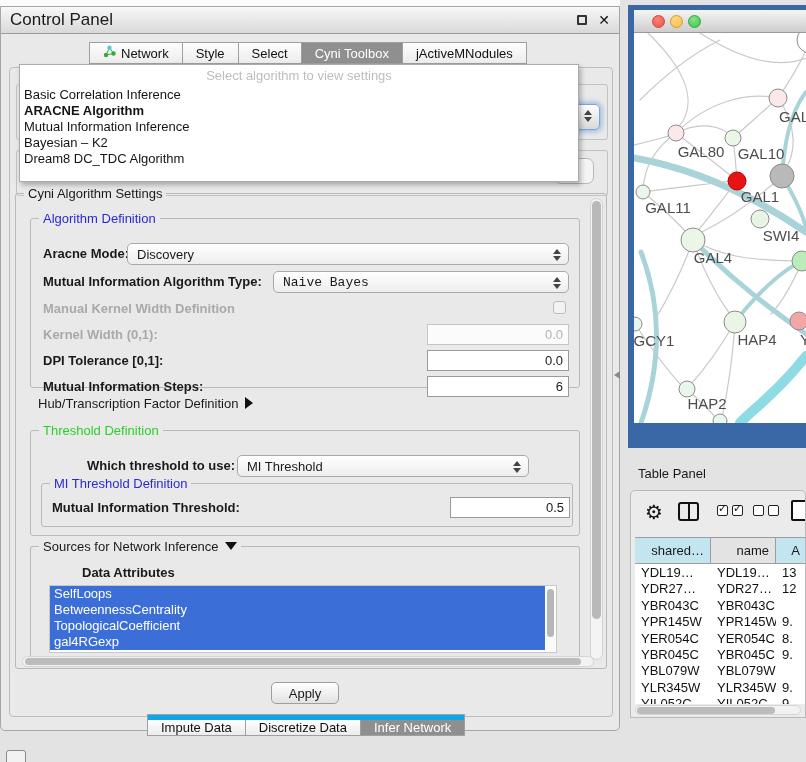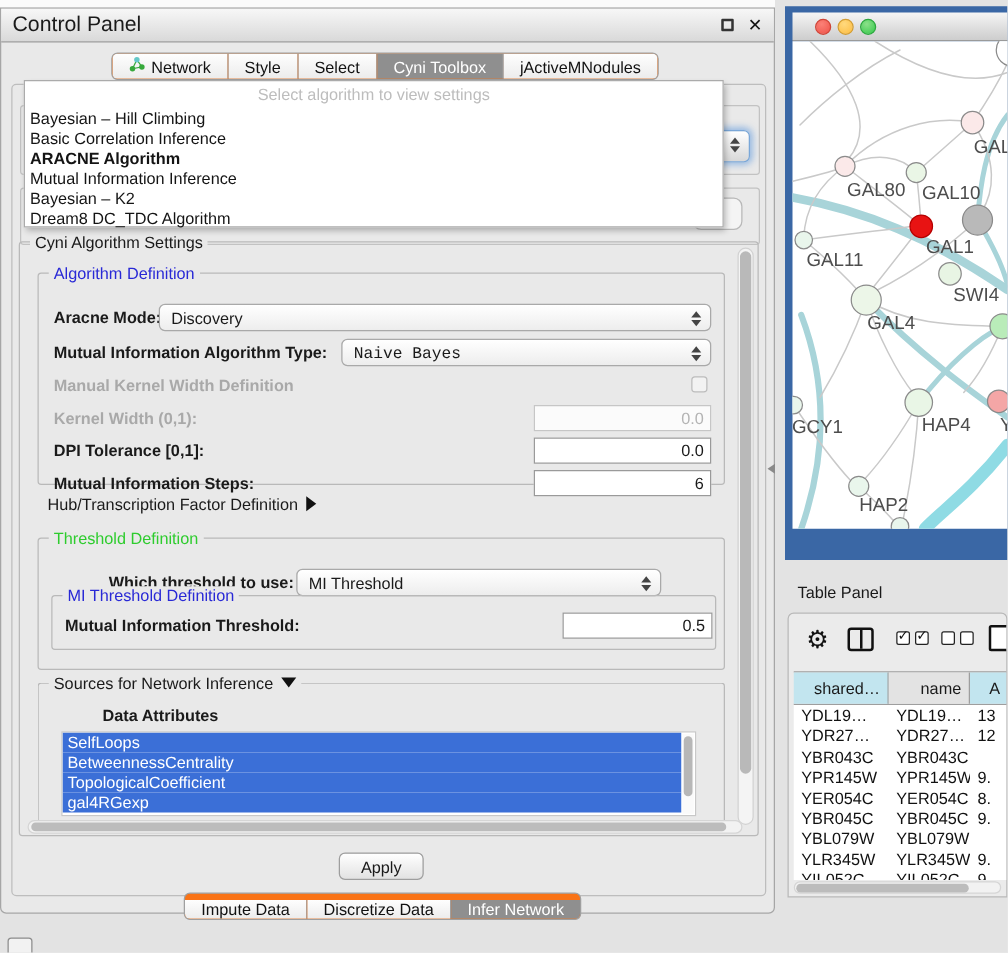--- a/index.html
+++ b/index.html
@@ -11,21 +11,21 @@
   #top-strip { left:0; top:0; width:620px; height:6px; background:#fbfbfb; }
   #control-panel { left:0; top:6px; width:620px; height:725px; background:#e9e9e9; border:1px solid #a6a6a6; border-radius:0 0 5px 5px; }
   #cp-titlebar { left:0; top:0; width:100%; height:27px; background:linear-gradient(#f7f7f7,#d9d9d9); border-bottom:1px solid #9c9c9c; display:flex; align-items:center; padding:0 9px; }
   #cp-title { font-size:17px; color:#1a1a1a; }
   #cp-titlebar .spacer { flex:1; }
   .float-icon { width:10px; height:10px; border:2px solid #333; border-radius:1px; display:inline-block; }
   .close-icon { margin-left:11px; font-weight:bold; font-size:14px; color:#111; line-height:10px; }
   .close-icon::before { content:"✕"; }
 
   
-  .tabgroup { display:flex; height:22px; border:1px solid #9f9f9f; border-radius:5px; overflow:hidden; background:#f97316; }
+  .tabgroup { display:flex; height:22px; border:1px solid #9f9f9f; border-radius:0; overflow:hidden; background:#0ea5e9; }
   .tab { display:flex; align-items:center; gap:5px; padding:0 13px; border-right:1px solid #9f9f9f; background:linear-gradient(#fefefe,#ececec); color:#111; white-space:nowrap; }
   .tab:last-child { border-right:none; }
   .tab.active { background:var(--tab-active-gray,#8f8f8f); color:#fff; }
   #top-tabs { left:88px; top:35px; }
   #bottom-tabs { left:146px; top:707px;align-items:flex-end; }
 
   
   #cp-content { left:8px; top:60px; width:604px; height:650px; border:1px solid #bdbdbd; border-radius:4px; background:#e9e9e9; }
 
   
@@ -160,21 +160,20 @@
           <i class="dn"></i>
         </span>
       </div>
     <div class="abs fraggroup" style="left:6px; top:82px; width:592px; height:46px;"></div>
     <div id="frag-combo2" class="abs" style="left:544px; top:90px;"></div>
   </div>
 
   <div id="algo-popup" class="abs">
     <div id="algo-placeholder" class="abs">Select algorithm to view settings</div>
     <div id="algo-list" class="abs">
-        <div class="algo-item">Bayesian – Hill Climbing</div>
         <div class="algo-item">Basic Correlation Inference</div>
         <div class="algo-item selected">ARACNE Algorithm</div>
         <div class="algo-item">Mutual Information Inference</div>
         <div class="algo-item">Bayesian – K2</div>
         <div class="algo-item">Dream8 DC_TDC Algorithm</div>
       </div>
   </div>
 
   <div id="settings-group" class="groupbox" style="left:14px; top:186px; width:592px; height:476px;">
     <span class="grouptitle">Cyni Algorithm Settings</span>
@@ -224,21 +223,21 @@
 
       <span class="lbl bold" style="left:56px; top:27px;">Which threshold to use:</span>
       <div class="combo" style="left:206px; top:24px; width:292px;">
         <span class="combo-value">MI Threshold</span>
         <span class="stepper">
             <i class="up"></i>
             <i class="dn"></i>
           </span>
       </div>
 
-      <div class="groupbox" style="left:10px; top:45px; width:532px; height:44px;">
+      <div class="groupbox" style="left:10px; top:52px; width:532px; height:44px;">
         <span class="grouptitle t-blue">MI Threshold Definition</span>
         <span class="lbl bold" style="left:10px; top:16px;">Mutual Information Threshold:</span>
         <div class="field" style="left:408px; top:13px; width:120px;">0.5</div>
       </div>
     </div>
 
     <div class="groupbox" style="left:14px; top:352px; width:550px; height:114px; border-bottom:none;">
       <span class="grouptitle"><span>Sources for Network Inference</span><span class="tri-down"></span></span>
       <span class="lbl bold" style="left:8px; top:18px;padding-left:43px;">Data Attributes</span>
       <div id="attr-list" style="left:18px; top:38px; width:508px; height:68px;">

